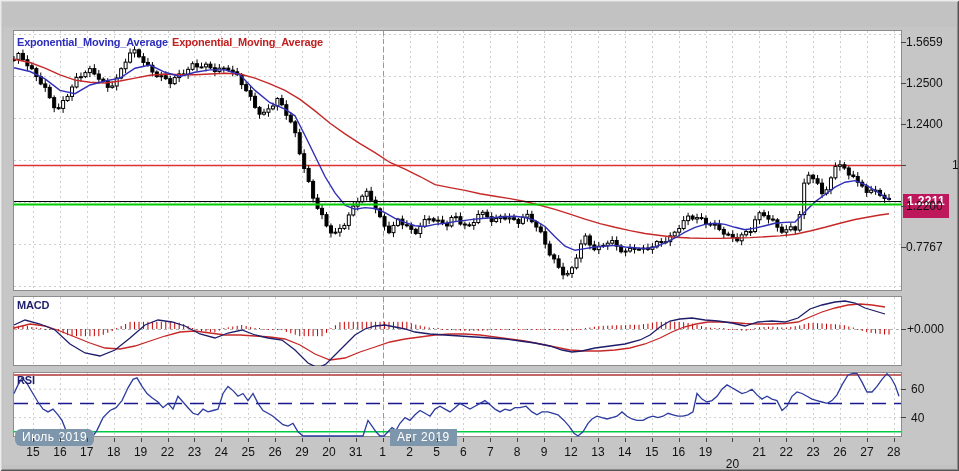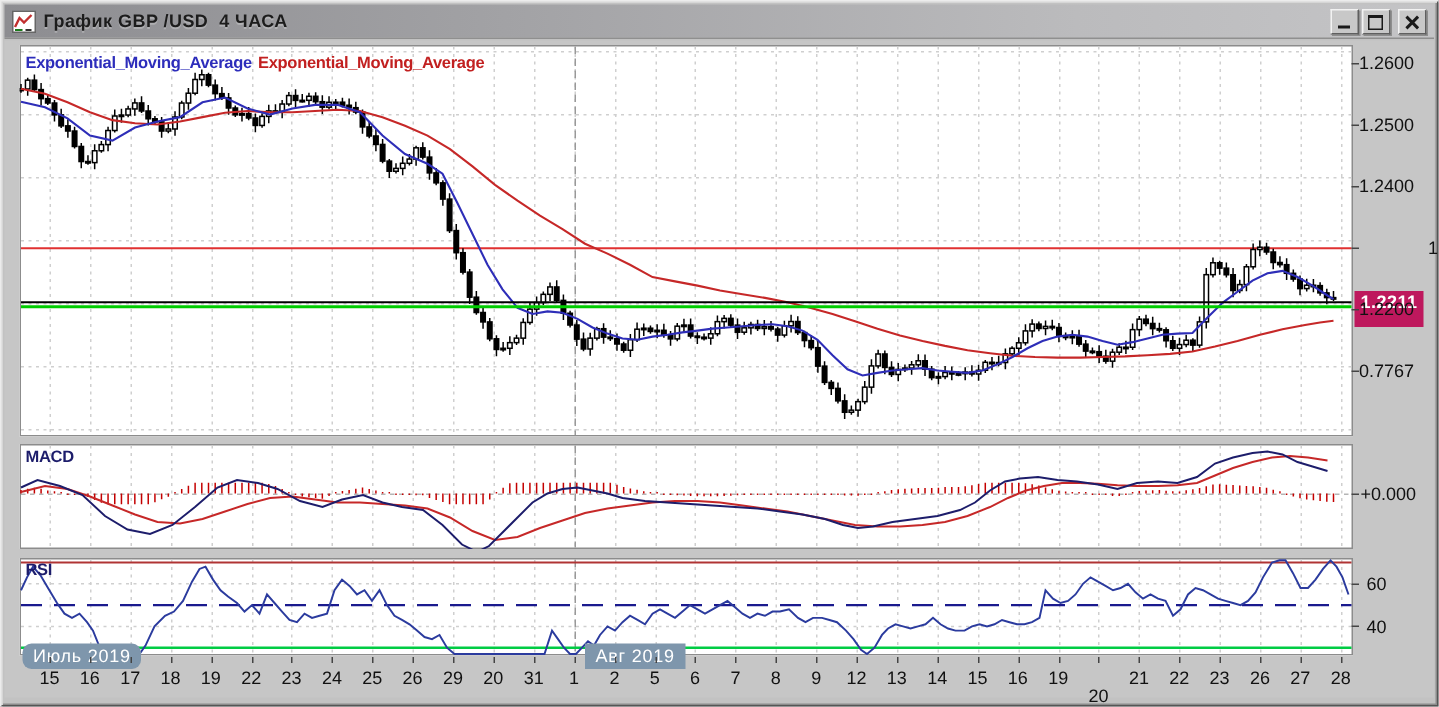--- a/index.html
+++ b/index.html
@@ -42,41 +42,20 @@
   .datelbl{position:absolute;top:445px;width:30px;text-align:center;font-size:12px;color:#111;}
   .monthbox{position:absolute;top:429px;height:16px;background:#7e96ac;color:#fff;
     font-size:12px;padding:1px 7px 0 7px;letter-spacing:.5px;white-space:nowrap;}
   .m1{left:15px;border-radius:6px;} .m2{left:390px;}
 </style>
 </head>
 <body>
 
 <div class="window">
 
-  <div class="titlebar">
-    <svg class="ticon" viewBox="0 0 16 15">
-      <rect x="0.5" y="0.5" width="15" height="14" fill="#ffffff" stroke="#666"></rect>
-      <polyline points="2,11 5,5 8,8 13,3" fill="none" stroke="#c23030" stroke-width="1.6"></polyline>
-      <path d="M2,13 h5" stroke="#1c7a1c" stroke-width="1.4" fill="none"></path>
-      <path d="M9,13 h4" stroke="#333" stroke-width="1.4" fill="none"></path>
-    </svg>
-    <span class="ttext">График GBP /USD  4 ЧАСА</span>
-    <span class="tbtns">
-      <button class="wbtn">
-          <i class="g-min"></i>
-        </button>
-      <button class="wbtn">
-          <i class="g-max"></i>
-        </button>
-      <button class="wbtn close">
-          <i class="g-x1"></i>
-          <i class="g-x2"></i>
-        </button>
-    </span>
-  </div>
 
   <div class="client"></div>
 
   <svg id="svg-main" class="panel" width="889" height="261">
       <rect x="0.5" y="0.5" width="888" height="260" fill="#ffffff" stroke="#8c8c8c"></rect>
       <line x1="20.5" y1="1" x2="20.5" y2="260" stroke="#cfcfcf" stroke-width="1" stroke-dasharray="2,3"></line>
       <line x1="47.5" y1="1" x2="47.5" y2="260" stroke="#cfcfcf" stroke-width="1" stroke-dasharray="2,3"></line>
       <line x1="74.5" y1="1" x2="74.5" y2="260" stroke="#cfcfcf" stroke-width="1" stroke-dasharray="2,3"></line>
       <line x1="101.5" y1="1" x2="101.5" y2="260" stroke="#cfcfcf" stroke-width="1" stroke-dasharray="2,3"></line>
       <line x1="128.5" y1="1" x2="128.5" y2="260" stroke="#cfcfcf" stroke-width="1" stroke-dasharray="2,3"></line>
@@ -805,21 +784,21 @@
   <div id="price-axis"></div>
   <div class="axis-lbl zerolbl">+0.000</div>
   <div class="axis-lbl rsi60">60</div>
   <div class="axis-lbl rsi40">40</div>
   <div class="pricebox">1.2211</div>
 
   <div id="date-axis"></div>
   <div class="monthbox m1">Июль 2019</div>
   <div class="monthbox m2">Авг 2019</div>
 
-<div class="axis-lbl" style="left: 906px; top: 35px;">1.2600</div>
+<div class="axis-lbl" style="left: 906px; top: 35px;">1.5659</div>
     <div class="tickmark" style="left: 901px; top: 41.5px;"></div>
     <div class="axis-lbl" style="left: 906px; top: 76px;">1.2500</div>
     <div class="tickmark" style="left: 901px; top: 82.5px;"></div>
     <div class="axis-lbl" style="left: 906px; top: 117px;">1.2400</div>
     <div class="tickmark" style="left: 901px; top: 123.5px;"></div>
     <div class="axis-lbl" style="left: 952px; top: 158px;">1.2300</div>
     <div class="tickmark" style="left: 901px; top: 164.5px;"></div>
     <div class="axis-lbl" style="left: 906px; top: 199px;">1.2200</div>
     <div class="tickmark" style="left: 901px; top: 205.5px;"></div>
     <div class="axis-lbl" style="left: 906px; top: 240px;">0.7767</div>

